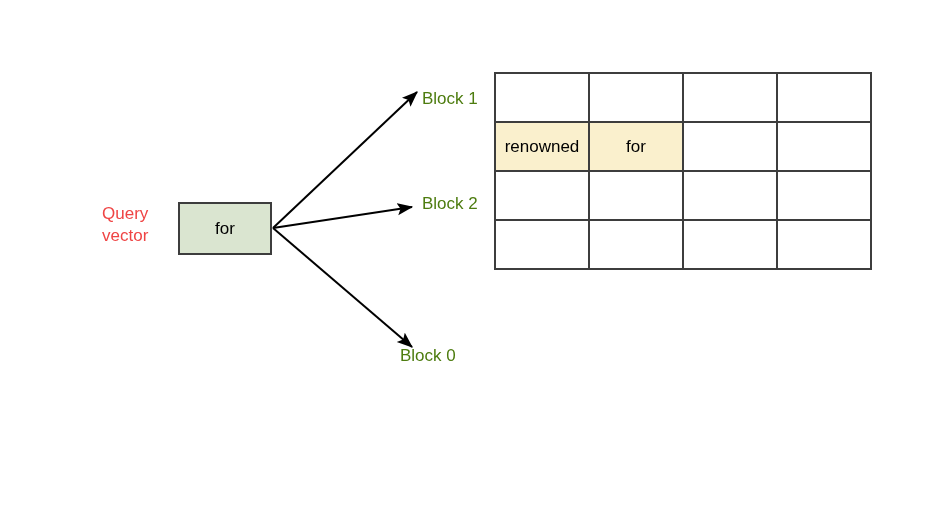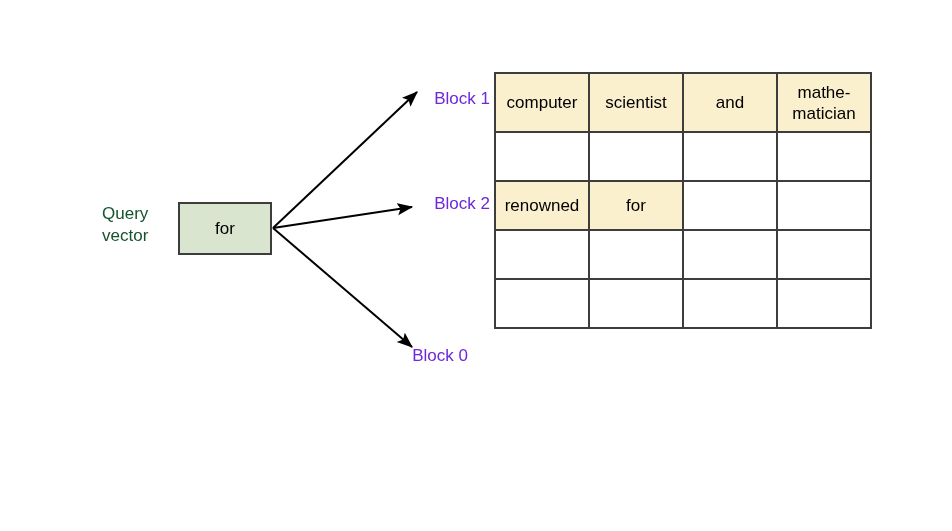--- a/index.html
+++ b/index.html
@@ -37,21 +37,21 @@
   }
 
   
   #query-label {
     position: absolute;
     left: 102px;
     top: 203px;
     width: 76px;
     font-size: 17px;
     line-height: 22px;
-    color: #14532d;
+    color: #ef4444;
     text-align: left;
   }
   #query-label .ln { display: block; }
 
   
   #query-box {
     position: absolute;
     left: 178px;
     top: 202px;
     width: 94px;
@@ -73,23 +73,22 @@
     top: 0;
     width: 952px;
     height: 531px;
     pointer-events: none;
   }
 
   
   .block-label {
     position: absolute;
     font-size: 17px;
-    color: #6d28d9;
+    color: #4d7c0f;
     white-space: nowrap;
-    text-align: right;
     width: 68px;
   }
 
   
   #kv-table {
     position: absolute;
     left: 494px;
     top: 72px;
     border-collapse: collapse;
     table-layout: fixed;
@@ -140,35 +139,20 @@
   </svg>
 
   <div id="block-labels">
       <div class="block-label" style="left: 422px; top: 89px;"><span>Block 1</span></div>
       <div class="block-label" style="left: 422px; top: 194px;"><span>Block 2</span></div>
       <div class="block-label" style="left: 400px; top: 346px;"><span>Block 0</span></div>
     </div>
 
   <table id="kv-table">
     <tbody id="kv-body">
-        <tr class="r-tall">
-          <td class="filled">
-            <span class="l">computer</span>
-          </td>
-          <td class="filled">
-            <span class="l">scientist</span>
-          </td>
-          <td class="filled">
-            <span class="l">and</span>
-          </td>
-          <td class="filled">
-            <span class="l">mathe-</span>
-            <span class="l">matician</span>
-          </td>
-        </tr>
         <tr class="r-short">
           <td class="empty"></td>
           <td class="empty"></td>
           <td class="empty"></td>
           <td class="empty"></td>
         </tr>
         <tr class="r-short">
           <td class="filled">
             <span class="l">renowned</span>
           </td>

